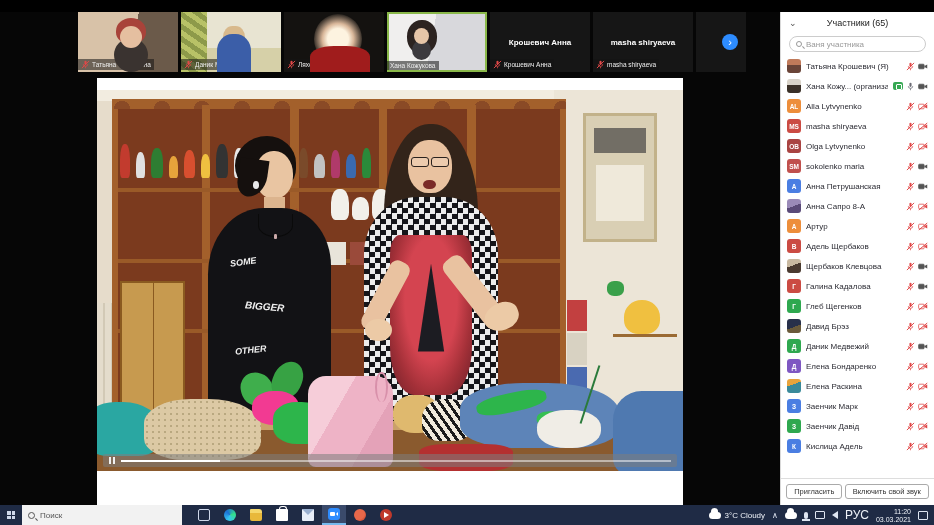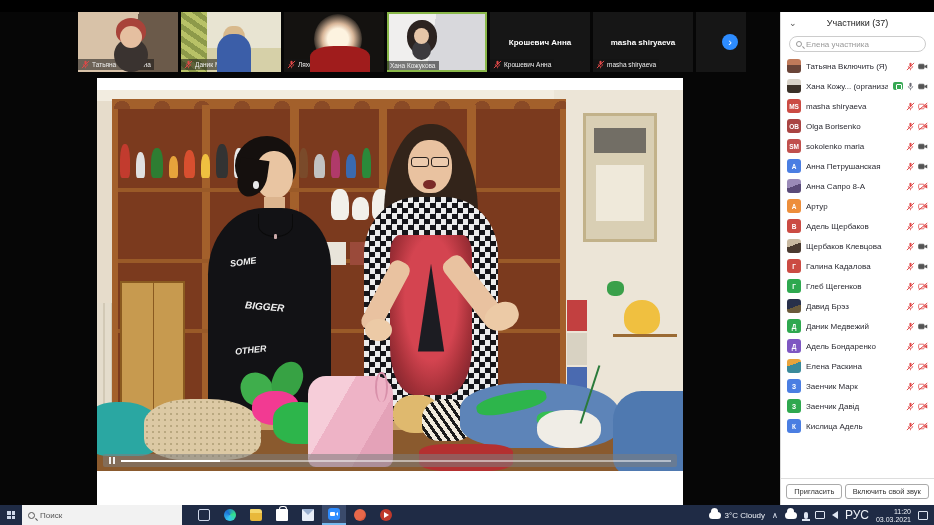--- a/index.html
+++ b/index.html
@@ -390,30 +390,30 @@
           <span class="pause"></span>
           <span class="track"></span>
         </div>
       </div>
     </div>
   </div>
 
   <aside class="panel">
     <div class="phead">
       <span class="chev">⌄</span>
-      <span>Участники (37)</span>
+      <span>Участники (65)</span>
     </div>
     <div class="psearch">
       <span class="mag"></span>
-      <span>Елена участника</span>
+      <span>Ваня участника</span>
     </div>
     <div class="plist" id="plist">
         <div class="prow">
           <span class="avt photo-w1"></span>
-          <span class="pname">Татьяна Включить (Я)</span>
+          <span class="pname">Татьяна Крошевич (Я)</span>
           <span class="picons">
             <span>
               <svg width="9" height="9" viewBox="0 0 12 12">
                 <rect x="4.6" y="1" width="2.8" height="5.5" rx="1.4" fill="#e04848"></rect>
                 <path d="M3 5.5a3 3 0 0 0 6 0" fill="none" stroke="#e04848" stroke-width="1"></path>
                 <line x1="6" y1="8.7" x2="6" y2="11" stroke="#e04848" stroke-width="1"></line>
                 <line x1="1.2" y1="10.8" x2="10.8" y2="1.2" stroke="#e04848" stroke-width="1.3"></line>
               </svg>
             </span>
             <span>
@@ -438,20 +438,41 @@
             </span>
             <span>
               <svg width="10" height="9" viewBox="0 0 13 11">
                 <rect x="0.8" y="2.5" width="7.2" height="6" rx="1.2" fill="#555" stroke="#555" stroke-width="1"></rect>
                 <path d="M8.5 4.8 L12 2.8 V8.2 L8.5 6.2 Z" fill="#555"></path>
               </svg>
             </span>
           </span>
         </div>
         <div class="prow">
+          <span class="avt" style="background: rgb(237, 142, 59);">AL</span>
+          <span class="pname">Alla Lytvynenko</span>
+          <span class="picons">
+            <span>
+              <svg width="9" height="9" viewBox="0 0 12 12">
+                <rect x="4.6" y="1" width="2.8" height="5.5" rx="1.4" fill="#e04848"></rect>
+                <path d="M3 5.5a3 3 0 0 0 6 0" fill="none" stroke="#e04848" stroke-width="1"></path>
+                <line x1="6" y1="8.7" x2="6" y2="11" stroke="#e04848" stroke-width="1"></line>
+                <line x1="1.2" y1="10.8" x2="10.8" y2="1.2" stroke="#e04848" stroke-width="1.3"></line>
+              </svg>
+            </span>
+            <span>
+              <svg width="10" height="9" viewBox="0 0 13 11">
+                <rect x="0.8" y="2.5" width="7.2" height="6" rx="1.2" fill="none" stroke="#e04848" stroke-width="1"></rect>
+                <path d="M8.5 4.8 L12 2.8 V8.2 L8.5 6.2 Z" fill="#e04848"></path>
+                <line x1="1" y1="10" x2="12" y2="1" stroke="#e04848" stroke-width="1.3"></line>
+              </svg>
+            </span>
+          </span>
+        </div>
+        <div class="prow">
           <span class="avt" style="background: rgb(203, 75, 67);">MS</span>
           <span class="pname">masha shiryaeva</span>
           <span class="picons">
             <span>
               <svg width="9" height="9" viewBox="0 0 12 12">
                 <rect x="4.6" y="1" width="2.8" height="5.5" rx="1.4" fill="#e04848"></rect>
                 <path d="M3 5.5a3 3 0 0 0 6 0" fill="none" stroke="#e04848" stroke-width="1"></path>
                 <line x1="6" y1="8.7" x2="6" y2="11" stroke="#e04848" stroke-width="1"></line>
                 <line x1="1.2" y1="10.8" x2="10.8" y2="1.2" stroke="#e04848" stroke-width="1.3"></line>
               </svg>
@@ -460,21 +481,21 @@
               <svg width="10" height="9" viewBox="0 0 13 11">
                 <rect x="0.8" y="2.5" width="7.2" height="6" rx="1.2" fill="none" stroke="#e04848" stroke-width="1"></rect>
                 <path d="M8.5 4.8 L12 2.8 V8.2 L8.5 6.2 Z" fill="#e04848"></path>
                 <line x1="1" y1="10" x2="12" y2="1" stroke="#e04848" stroke-width="1.3"></line>
               </svg>
             </span>
           </span>
         </div>
         <div class="prow">
           <span class="avt" style="background: rgb(169, 68, 66);">OB</span>
-          <span class="pname">Olga Borisenko</span>
+          <span class="pname">Olga Lytvynenko</span>
           <span class="picons">
             <span>
               <svg width="9" height="9" viewBox="0 0 12 12">
                 <rect x="4.6" y="1" width="2.8" height="5.5" rx="1.4" fill="#e04848"></rect>
                 <path d="M3 5.5a3 3 0 0 0 6 0" fill="none" stroke="#e04848" stroke-width="1"></path>
                 <line x1="6" y1="8.7" x2="6" y2="11" stroke="#e04848" stroke-width="1"></line>
                 <line x1="1.2" y1="10.8" x2="10.8" y2="1.2" stroke="#e04848" stroke-width="1.3"></line>
               </svg>
             </span>
             <span>
@@ -686,21 +707,21 @@
             <span>
               <svg width="10" height="9" viewBox="0 0 13 11">
                 <rect x="0.8" y="2.5" width="7.2" height="6" rx="1.2" fill="#555" stroke="#555" stroke-width="1"></rect>
                 <path d="M8.5 4.8 L12 2.8 V8.2 L8.5 6.2 Z" fill="#555"></path>
               </svg>
             </span>
           </span>
         </div>
         <div class="prow">
           <span class="avt" style="background: rgb(126, 87, 194);">Д</span>
-          <span class="pname">Адель Бондаренко</span>
+          <span class="pname">Елена Бондаренко</span>
           <span class="picons">
             <span>
               <svg width="9" height="9" viewBox="0 0 12 12">
                 <rect x="4.6" y="1" width="2.8" height="5.5" rx="1.4" fill="#e04848"></rect>
                 <path d="M3 5.5a3 3 0 0 0 6 0" fill="none" stroke="#e04848" stroke-width="1"></path>
                 <line x1="6" y1="8.7" x2="6" y2="11" stroke="#e04848" stroke-width="1"></line>
                 <line x1="1.2" y1="10.8" x2="10.8" y2="1.2" stroke="#e04848" stroke-width="1.3"></line>
               </svg>
             </span>
             <span>

